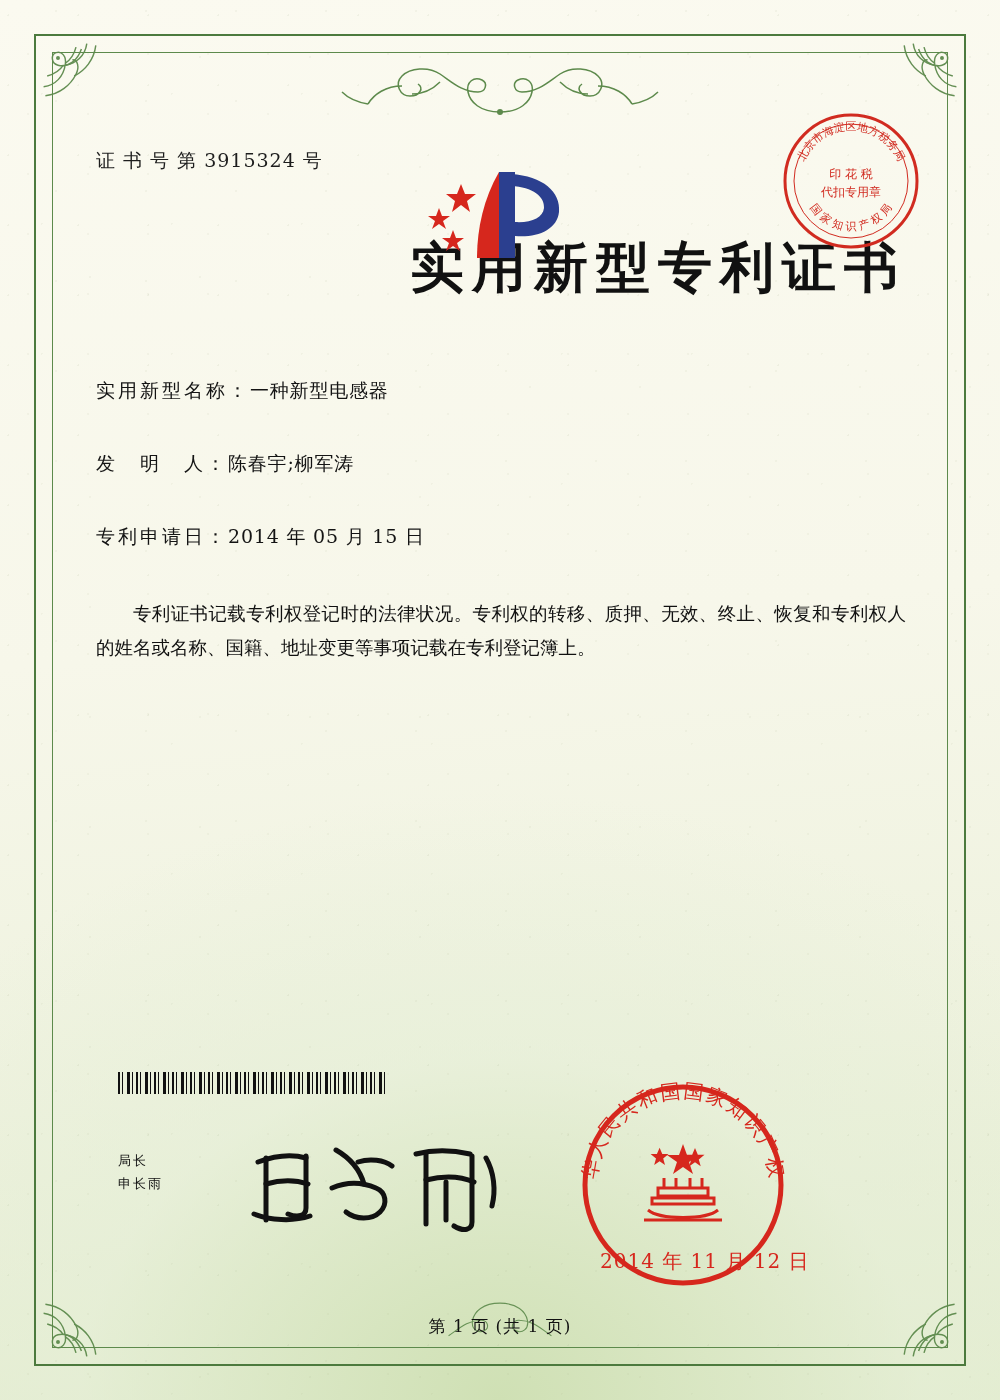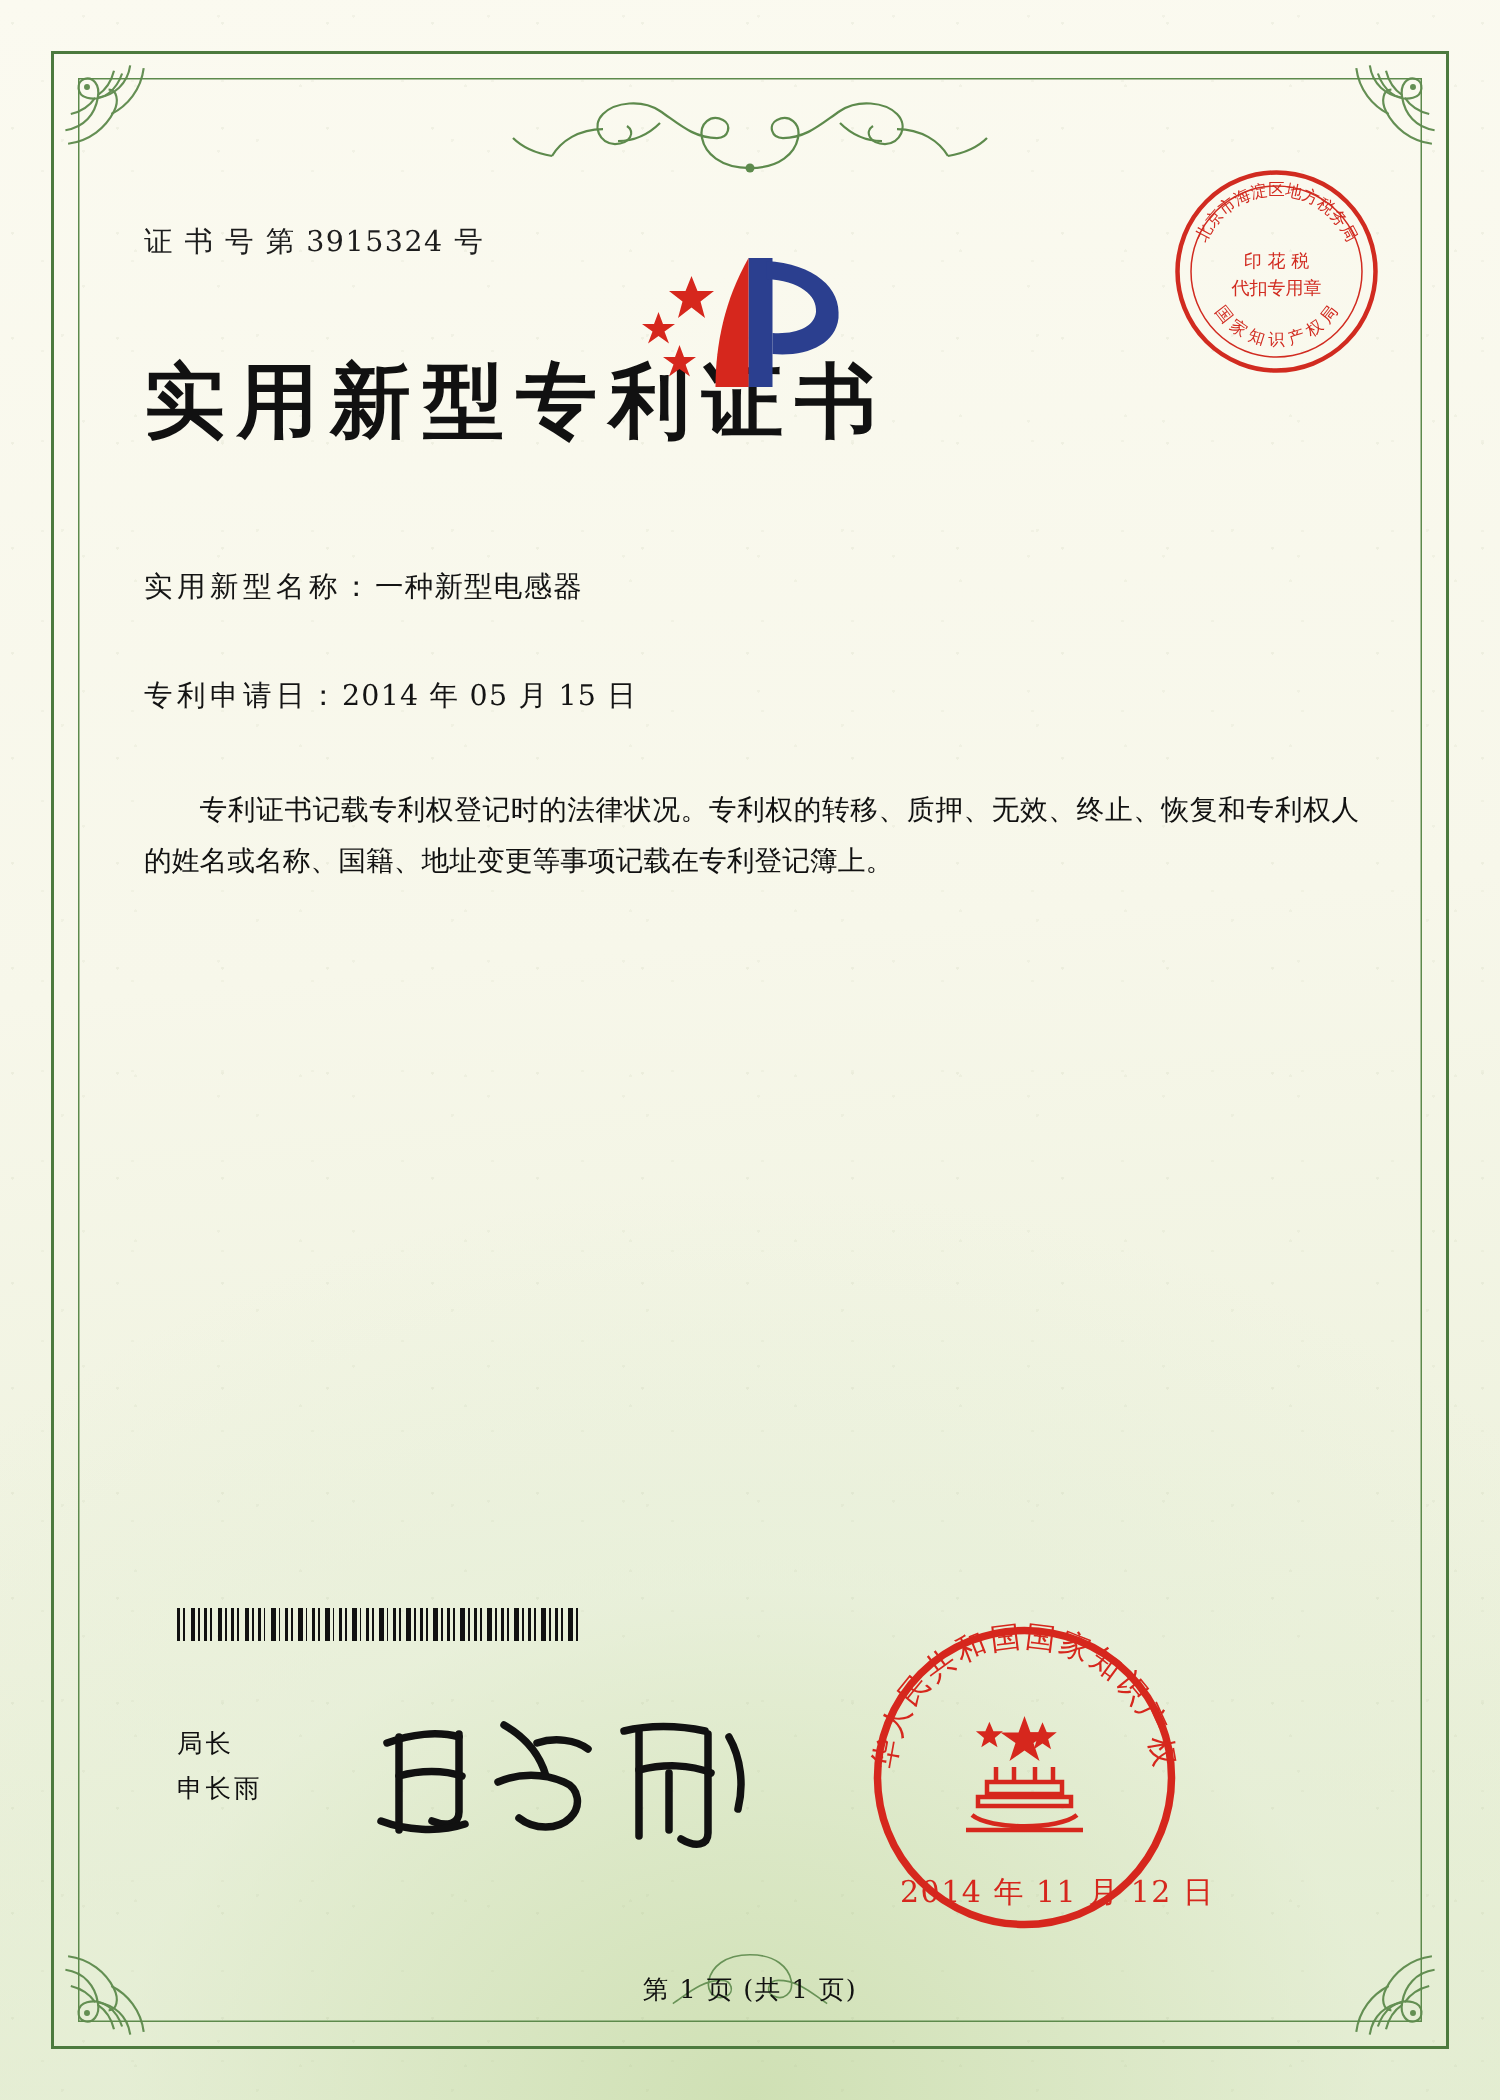--- a/index.html
+++ b/index.html
@@ -109,21 +109,21 @@
     position: absolute;
     left: 50%;
     top: 40px;
     transform: translateX(-50%);
     width: 180px;
     height: 110px;
   }
   .logo svg { display: block; width: 100%; height: 100%; }
 
   .doc-title {
-    text-align: left;
+    text-align: right;
     font-size: 54px;
     font-weight: bold;
     letter-spacing: 8px;
     color: #111;
     margin-top: 58px;
     font-family: "DejaVu Serif", "Liberation Serif", serif;
   }
 
   .fields {
     margin-top: 73px;
@@ -164,25 +164,24 @@
       #111 9px, #111 12px, transparent 12px, transparent 14px,
       #111 14px, #111 15px, transparent 15px, transparent 18px
     );
   }
 
   
   .sign-block {
     position: absolute;
     left: 118px;
     top: 1150px;
-    font-size: 17px;
+    font-size: 13px;
     line-height: 1.75;
     color: #111;
     letter-spacing: 2px;
-    font-family: Liberation Mono, monospace;
   }
   .signature {
     position: absolute;
     left: 240px;
     top: 1128px;
     width: 270px;
     height: 110px;
     color: #111;
   }
   .signature svg { width: 100%; height: 100%; display: block; }
@@ -322,20 +321,23 @@
       </svg>
     </div>
 
     <div class="cert-no">证 书 号 第 3915324 号</div>
 
     <div class="doc-title">实用新型专利证书</div>
 
     <div class="fields">
       <div class="field-row">
         <span class="field-label">实用新型名称：</span><span class="field-value">一种新型电感器</span>
+      </div>
+      <div class="field-row">
+        <span class="field-label">发　明　人：</span><span class="field-value">陈春宇;柳军涛</span>
       </div>
       <div class="field-row">
         <span class="field-label">专利申请日：</span><span class="field-value">2014 年 05 月 15 日</span>
       </div>
     </div>
 
     <div class="paragraphs">
       <p>专利证书记载专利权登记时的法律状况。专利权的转移、质押、无效、终止、恢复和专利权人的姓名或名称、国籍、地址变更等事项记载在专利登记簿上。</p>
     </div>
   </div>

